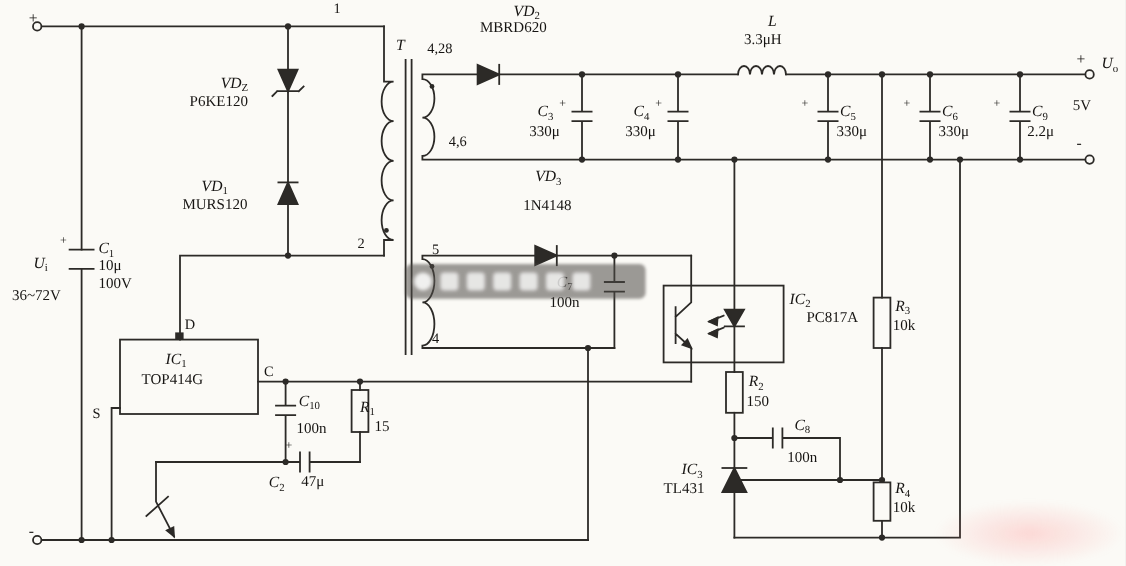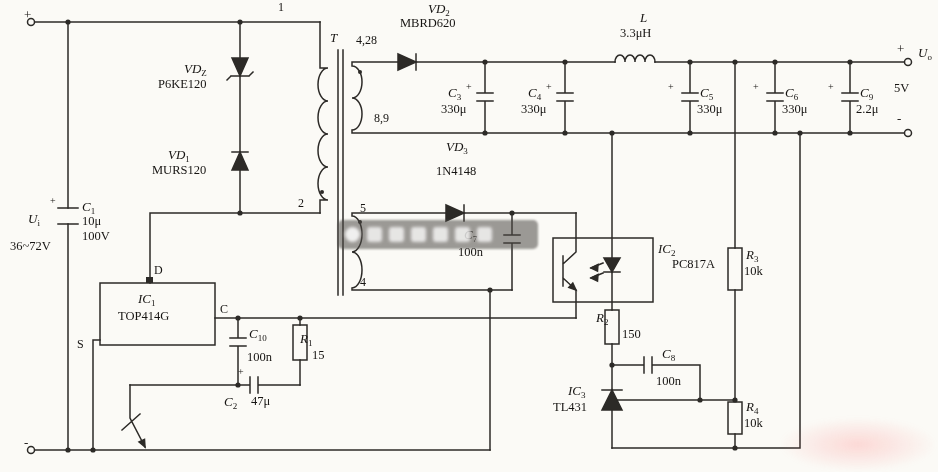--- a/index.html
+++ b/index.html
@@ -183,21 +183,21 @@
 
 <div class="lbl sm" style="left:50px;top:196px"><span>+</span></div>
 <div class="lbl" style="left:82px;top:200px"><i>C</i><sub>1</sub></div>
 <div class="lbl val" style="left:82px;top:215px"><span>10μ</span></div>
 <div class="lbl val" style="left:82px;top:230px"><span>100V</span></div>
 
 <div class="lbl pinlbl" style="left:278px;top:1px"><span>1</span></div>
 <div class="lbl pinlbl" style="left:298px;top:197px"><span>2</span></div>
 <div class="lbl" style="left:330px;top:31px"><i>T</i></div>
 <div class="lbl pinlbl" style="left:356px;top:34px"><span>4,28</span></div>
-<div class="lbl pinlbl" style="left:374px;top:112px"><span>8,9</span></div>
+<div class="lbl pinlbl" style="left:374px;top:112px"><span>4,6</span></div>
 <div class="lbl pinlbl" style="left:360px;top:202px"><span>5</span></div>
 <div class="lbl pinlbl" style="left:360px;top:276px"><span>4</span></div>
 
 <div class="lbl" style="left:184px;top:62px"><i>VD</i><sub>Z</sub></div>
 <div class="lbl val" style="left:158px;top:78px"><span>P6KE120</span></div>
 <div class="lbl" style="left:168px;top:148px"><i>VD</i><sub>1</sub></div>
 <div class="lbl val" style="left:152px;top:164px"><span>MURS120</span></div>
 
 <div class="lbl" style="left:428px;top:2px"><i>VD</i><sub>2</sub></div>
 <div class="lbl val" style="left:400px;top:17px"><span>MBRD620</span></div>
@@ -251,21 +251,21 @@
 <div class="lbl" style="left:249px;top:327px"><i>C</i><sub>10</sub></div>
 <div class="lbl val" style="left:247px;top:351px"><span>100n</span></div>
 
 <div class="lbl" style="left:300px;top:332px"><i>R</i><sub>1</sub></div>
 <div class="lbl val" style="left:312px;top:349px"><span>15</span></div>
 
 <div class="lbl sm" style="left:238px;top:367px"><span>+</span></div>
 <div class="lbl" style="left:224px;top:395px"><i>C</i><sub>2</sub></div>
 <div class="lbl val" style="left:251px;top:395px"><span>47μ</span></div>
 
-<div class="lbl" style="left:596px;top:311px"><i>R</i><sub>2</sub></div>
+<div class="lbl" style="left:624px;top:311px"><i>R</i><sub>2</sub></div>
 <div class="lbl val" style="left:622px;top:328px"><span>150</span></div>
 
 <div class="lbl" style="left:662px;top:347px"><i>C</i><sub>8</sub></div>
 <div class="lbl val" style="left:656px;top:375px"><span>100n</span></div>
 
 <div class="lbl" style="left:568px;top:384px"><i>IC</i><sub>3</sub></div>
 <div class="lbl val" style="left:553px;top:401px"><span>TL431</span></div>
 
 <div class="lbl" style="left:746px;top:400px"><i>R</i><sub>4</sub></div>
 <div class="lbl val" style="left:744px;top:417px"><span>10k</span></div>

